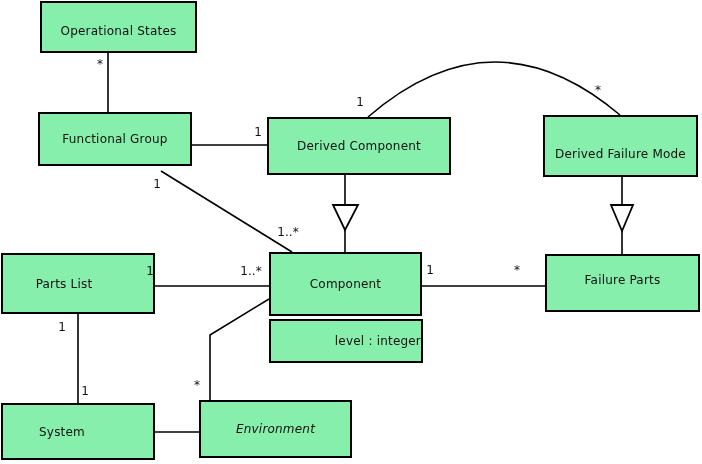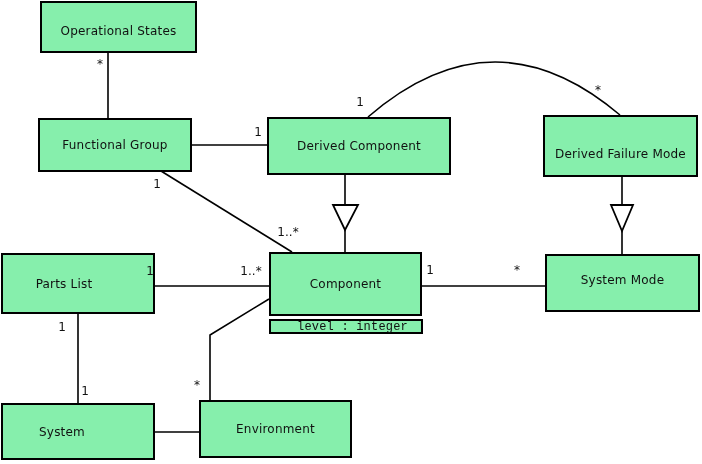--- a/index.html
+++ b/index.html
@@ -8,30 +8,30 @@
     font-family:"DejaVu Sans", sans-serif;overflow:hidden;color:#111;
   }
   .edges{position:absolute;left:0;top:0;}
   .box{
     position:absolute;box-sizing:border-box;background:#86efac;
     border:2px solid #000;display:flex;align-items:center;justify-content:center;
     font-size:12px;letter-spacing:0.2px;white-space:nowrap;
   }
   
   #box-os  {left:40px;  top:1px;   width:157px; height:52px;}
-  #box-fg  {left:38px;  top:118px; width:154px; height:54px;}
+  #box-fg  {left:38px;  top:112px; width:154px; height:54px;}
   #box-dc  {left:267px; top:117px; width:184px; height:58px;}
   #box-dfm {left:543px; top:115px; width:155px; height:62px;}
   #box-pl  {left:1px;   top:253px; width:154px; height:61px;text-align:right;}
   #box-comp{left:269px; top:252px; width:153px; height:64px;}
-  #box-comp-attr{left:269px; top:319px; width:154px; height:15px;
-                 justify-content:center;padding-left:13px;font-family:Liberation Mono, monospace;}
+  #box-comp-attr{left:269px; top:319px; width:154px; height:44px;
+                 justify-content:flex-end;padding-left:13px;}
   #box-fm  {left:545px; top:254px; width:155px; height:58px;}
   #box-sys {left:1px;   top:403px; width:154px; height:57px;}
-  #box-env {left:199px; top:400px; width:153px; height:58px;}
+  #box-env {left:199px; top:400px; width:153px; height:58px;font-style:italic;}
   
   #box-os  .lbl{transform:translateY(4px);}
   #box-dfm .lbl{transform:translateY(8px);}
   #box-fm  .lbl{transform:translateY(-3px);}
   #box-pl  .lbl{transform:translateX(-14px);}
   #box-sys .lbl{transform:translateX(-16px);}
   
   .mult{
     position:absolute;transform:translate(-50%,-50%);
     font-size:12px;line-height:1;color:#111;white-space:nowrap;
@@ -98,21 +98,21 @@
   </div>
 
   <div class="box" id="box-comp">
     <span class="lbl">Component</span>
   </div>
   <div class="box" id="box-comp-attr">
     <span class="lbl">level : integer</span>
   </div>
 
   <div class="box" id="box-fm">
-    <span class="lbl">System Mode</span>
+    <span class="lbl">Failure Parts</span>
   </div>
 
   <div class="box" id="box-sys">
     <span class="lbl">System</span>
   </div>
 
   <div class="box" id="box-env">
     <span class="lbl">Environment</span>
   </div>
 

